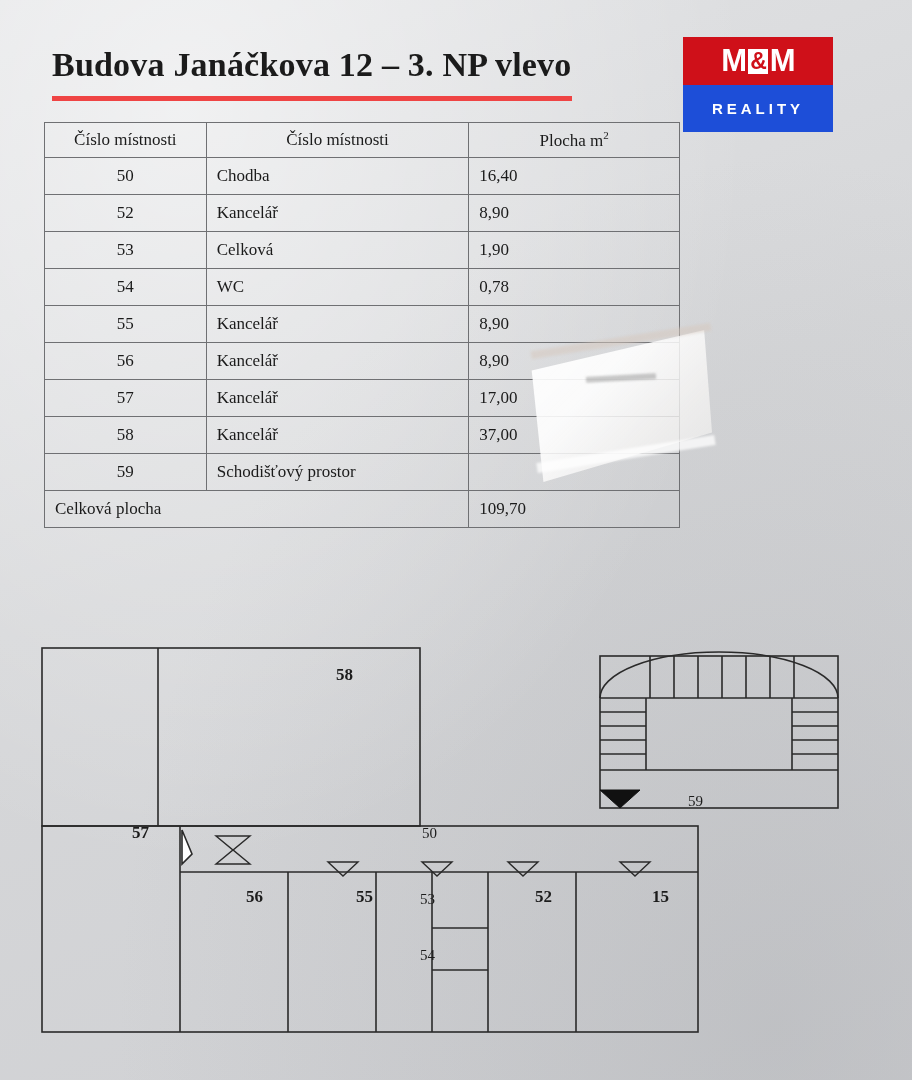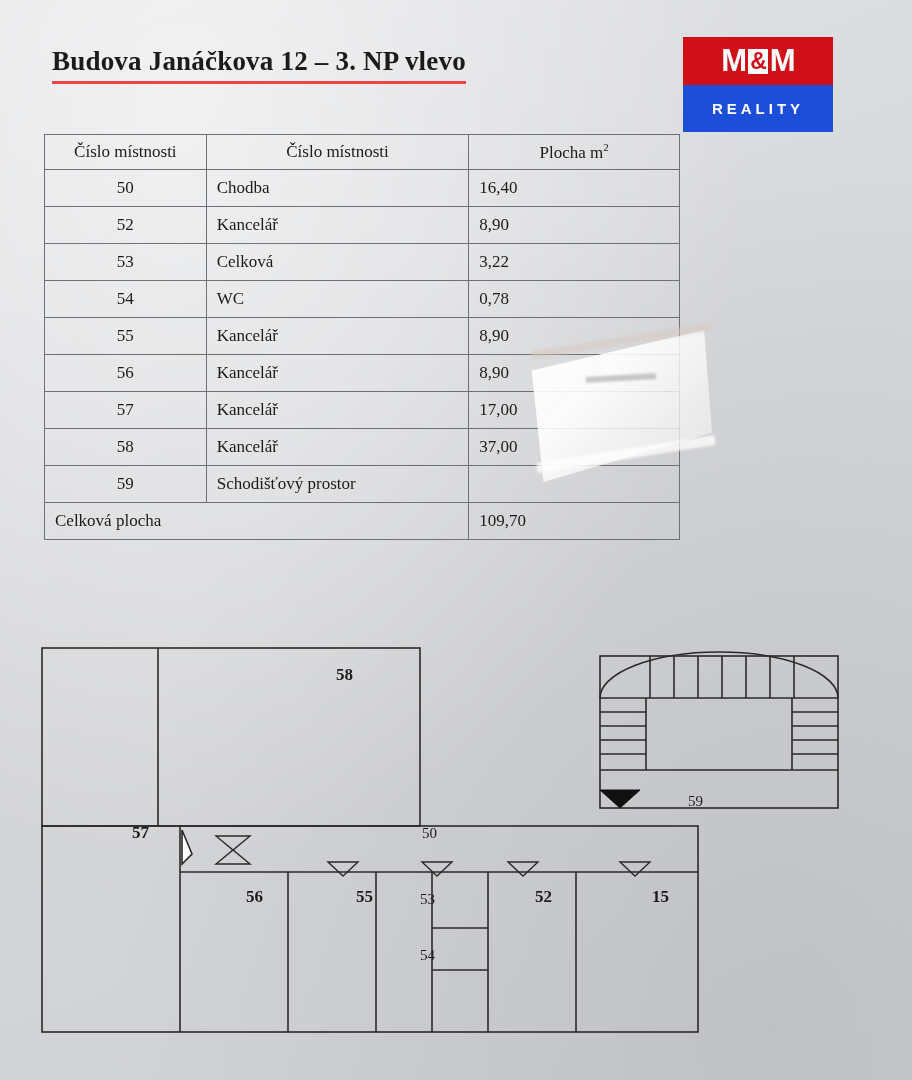--- a/index.html
+++ b/index.html
@@ -28,25 +28,25 @@
   .content {
     position: absolute;
     inset: 0;
   }
 
   
   .title {
     position: absolute;
     left: 52px;
     top: 46px;
-    font-size: 27px;
+    font-size: 34px;
     font-weight: bold;
     letter-spacing: 0.2px;
-    border-bottom: 3px solid #ef4444;
-    padding-bottom: 4px;
+    border-bottom: 5px solid #ef4444;
+    padding-bottom: 12px;
     white-space: nowrap;
   }
 
   .logo {
     position: absolute;
     left: 683px;
     top: 37px;
     width: 150px;
     height: 85px;
   }
@@ -88,21 +88,21 @@
     font-family: "Liberation Sans", sans-serif;
     font-weight: bold;
     font-size: 15px;
     letter-spacing: 4px;
   }
 
   
   .table-wrap {
     position: absolute;
     left: 44px;
-    top: 134px;
+    top: 122px;
     width: 636px;
   }
   table.rooms {
     border-collapse: collapse;
     width: 100%;
     background: transparent;
   }
   table.rooms th, table.rooms td {
     border: 1px solid #6f7073;
     font-size: 17px;
@@ -219,21 +219,21 @@
           <td class="c-area">16,40</td>
         </tr>
         <tr>
           <td class="c-num">52</td>
           <td class="c-use">Kancelář</td>
           <td class="c-area">8,90</td>
         </tr>
         <tr>
           <td class="c-num">53</td>
           <td class="c-use">Celková</td>
-          <td class="c-area">3,22</td>
+          <td class="c-area">1,90</td>
         </tr>
         <tr>
           <td class="c-num">54</td>
           <td class="c-use">WC</td>
           <td class="c-area">0,78</td>
         </tr>
         <tr>
           <td class="c-num">55</td>
           <td class="c-use">Kancelář</td>
           <td class="c-area">8,90</td>

